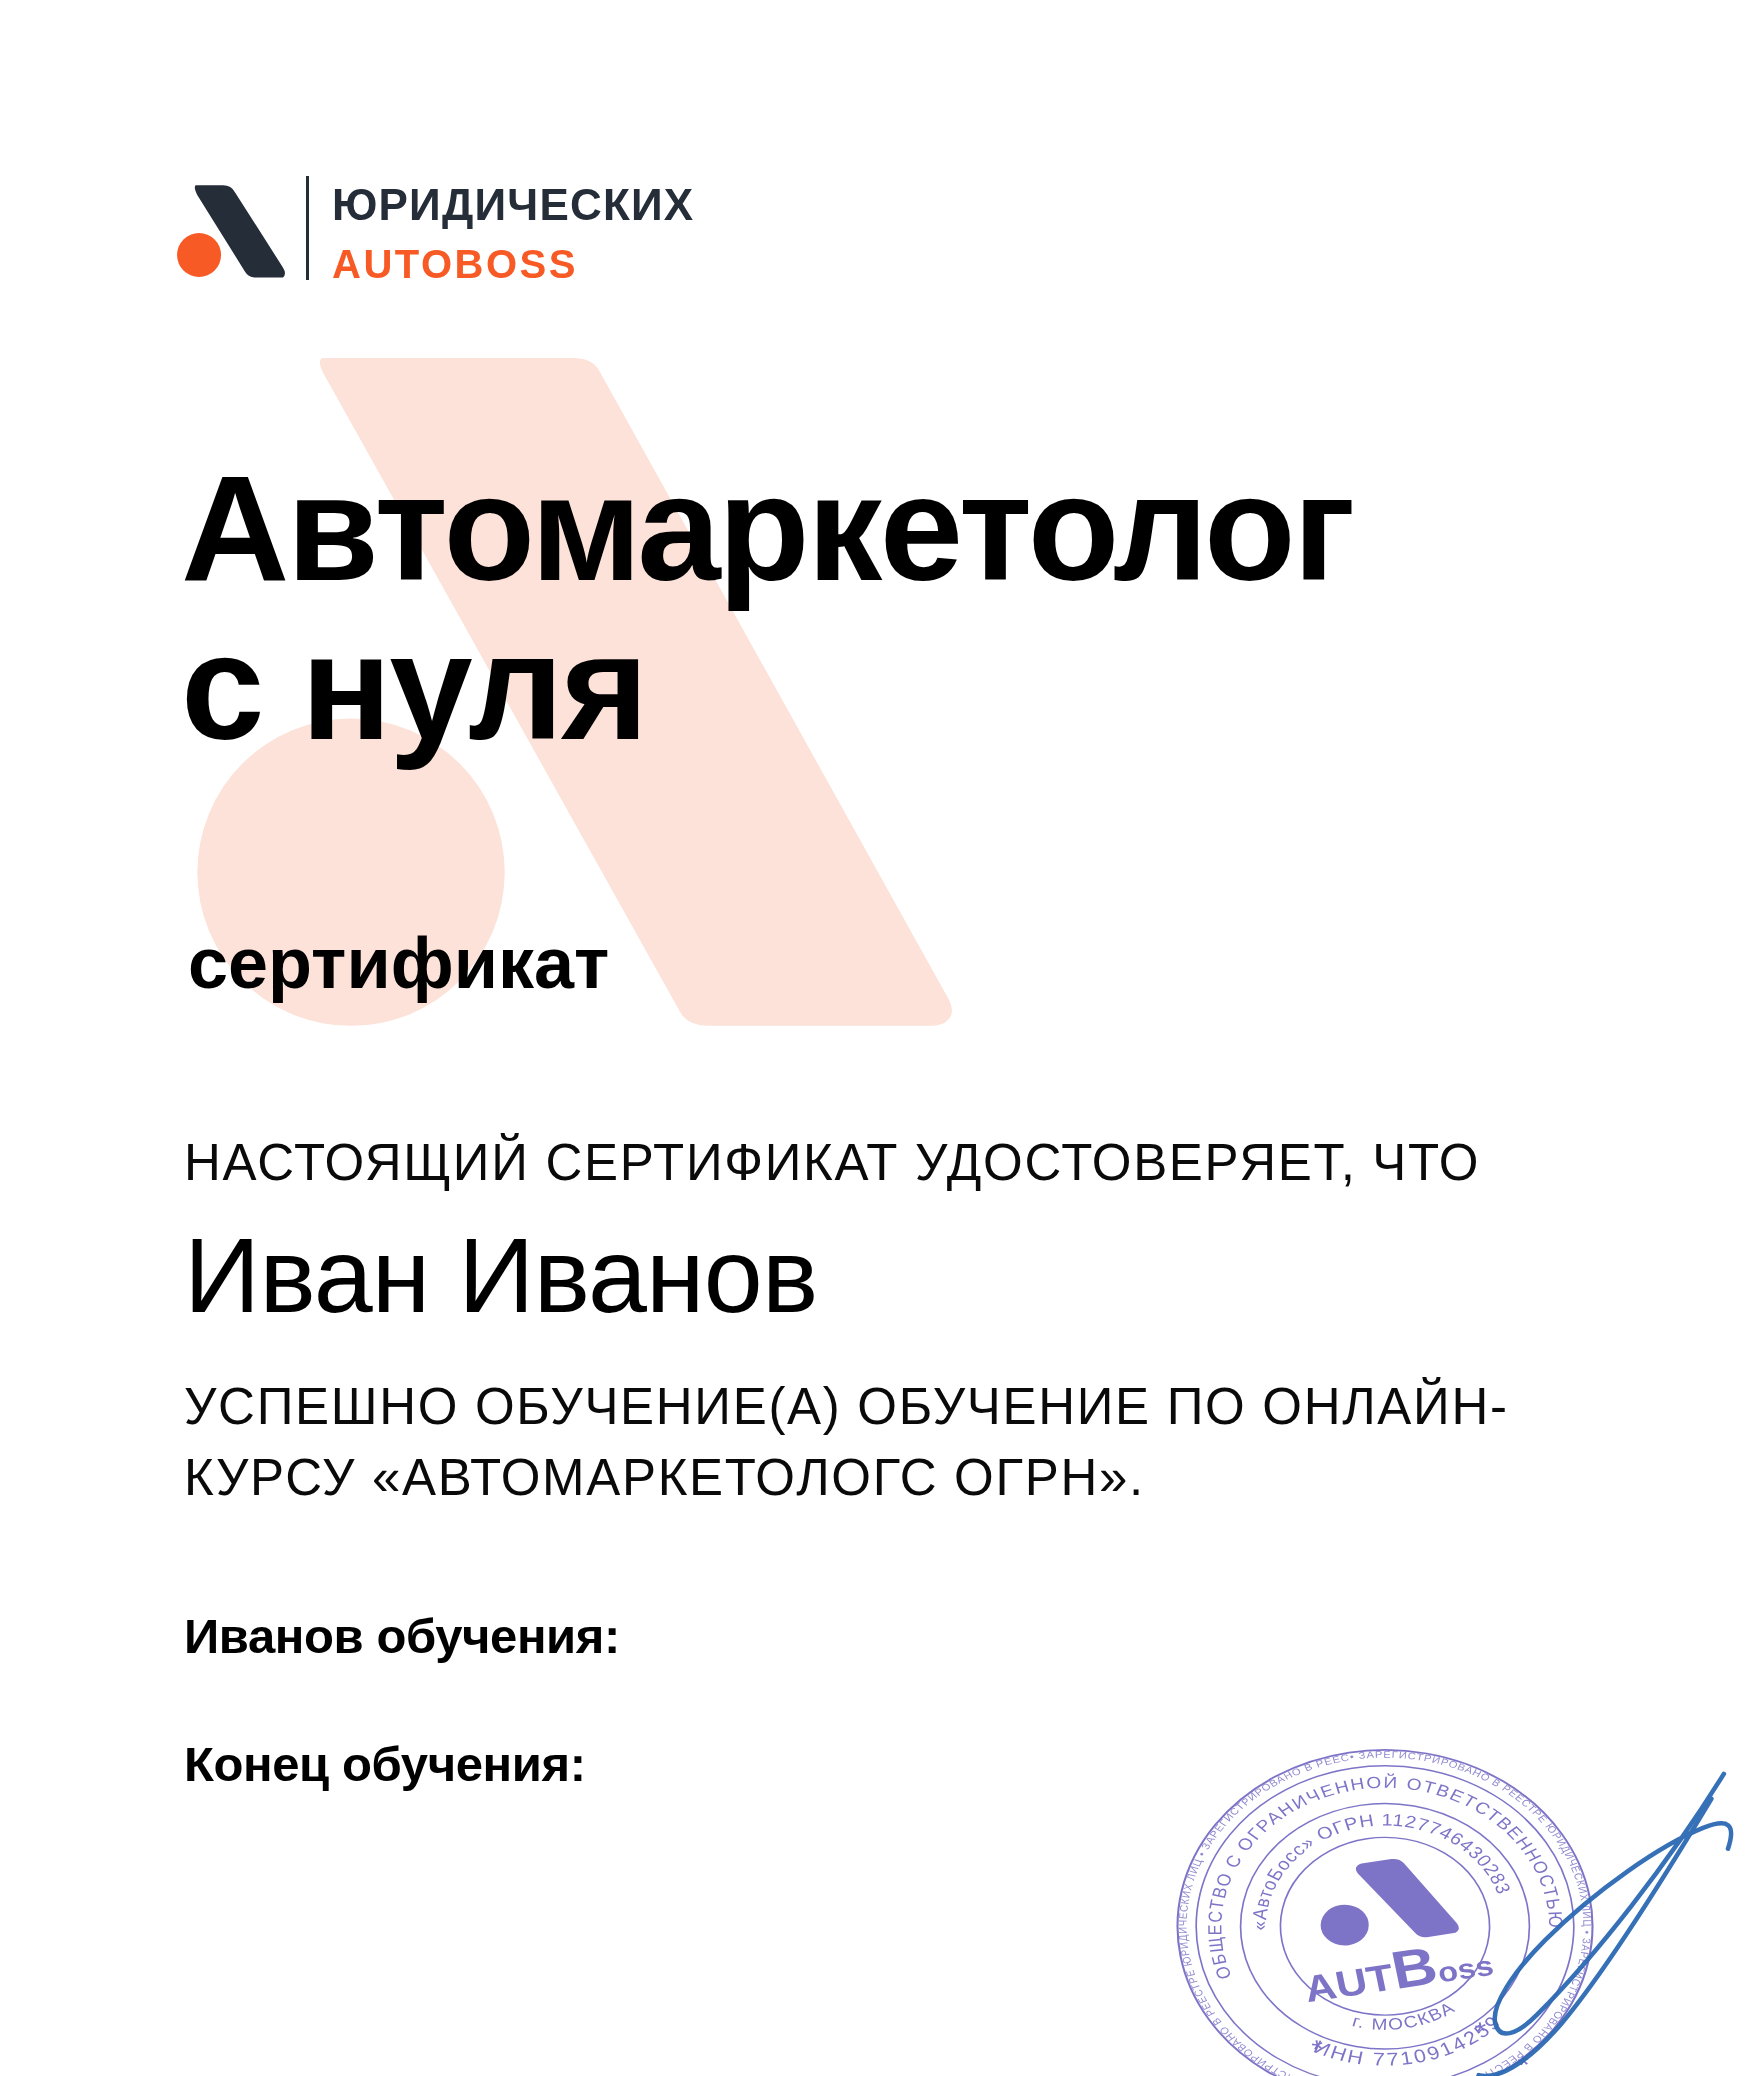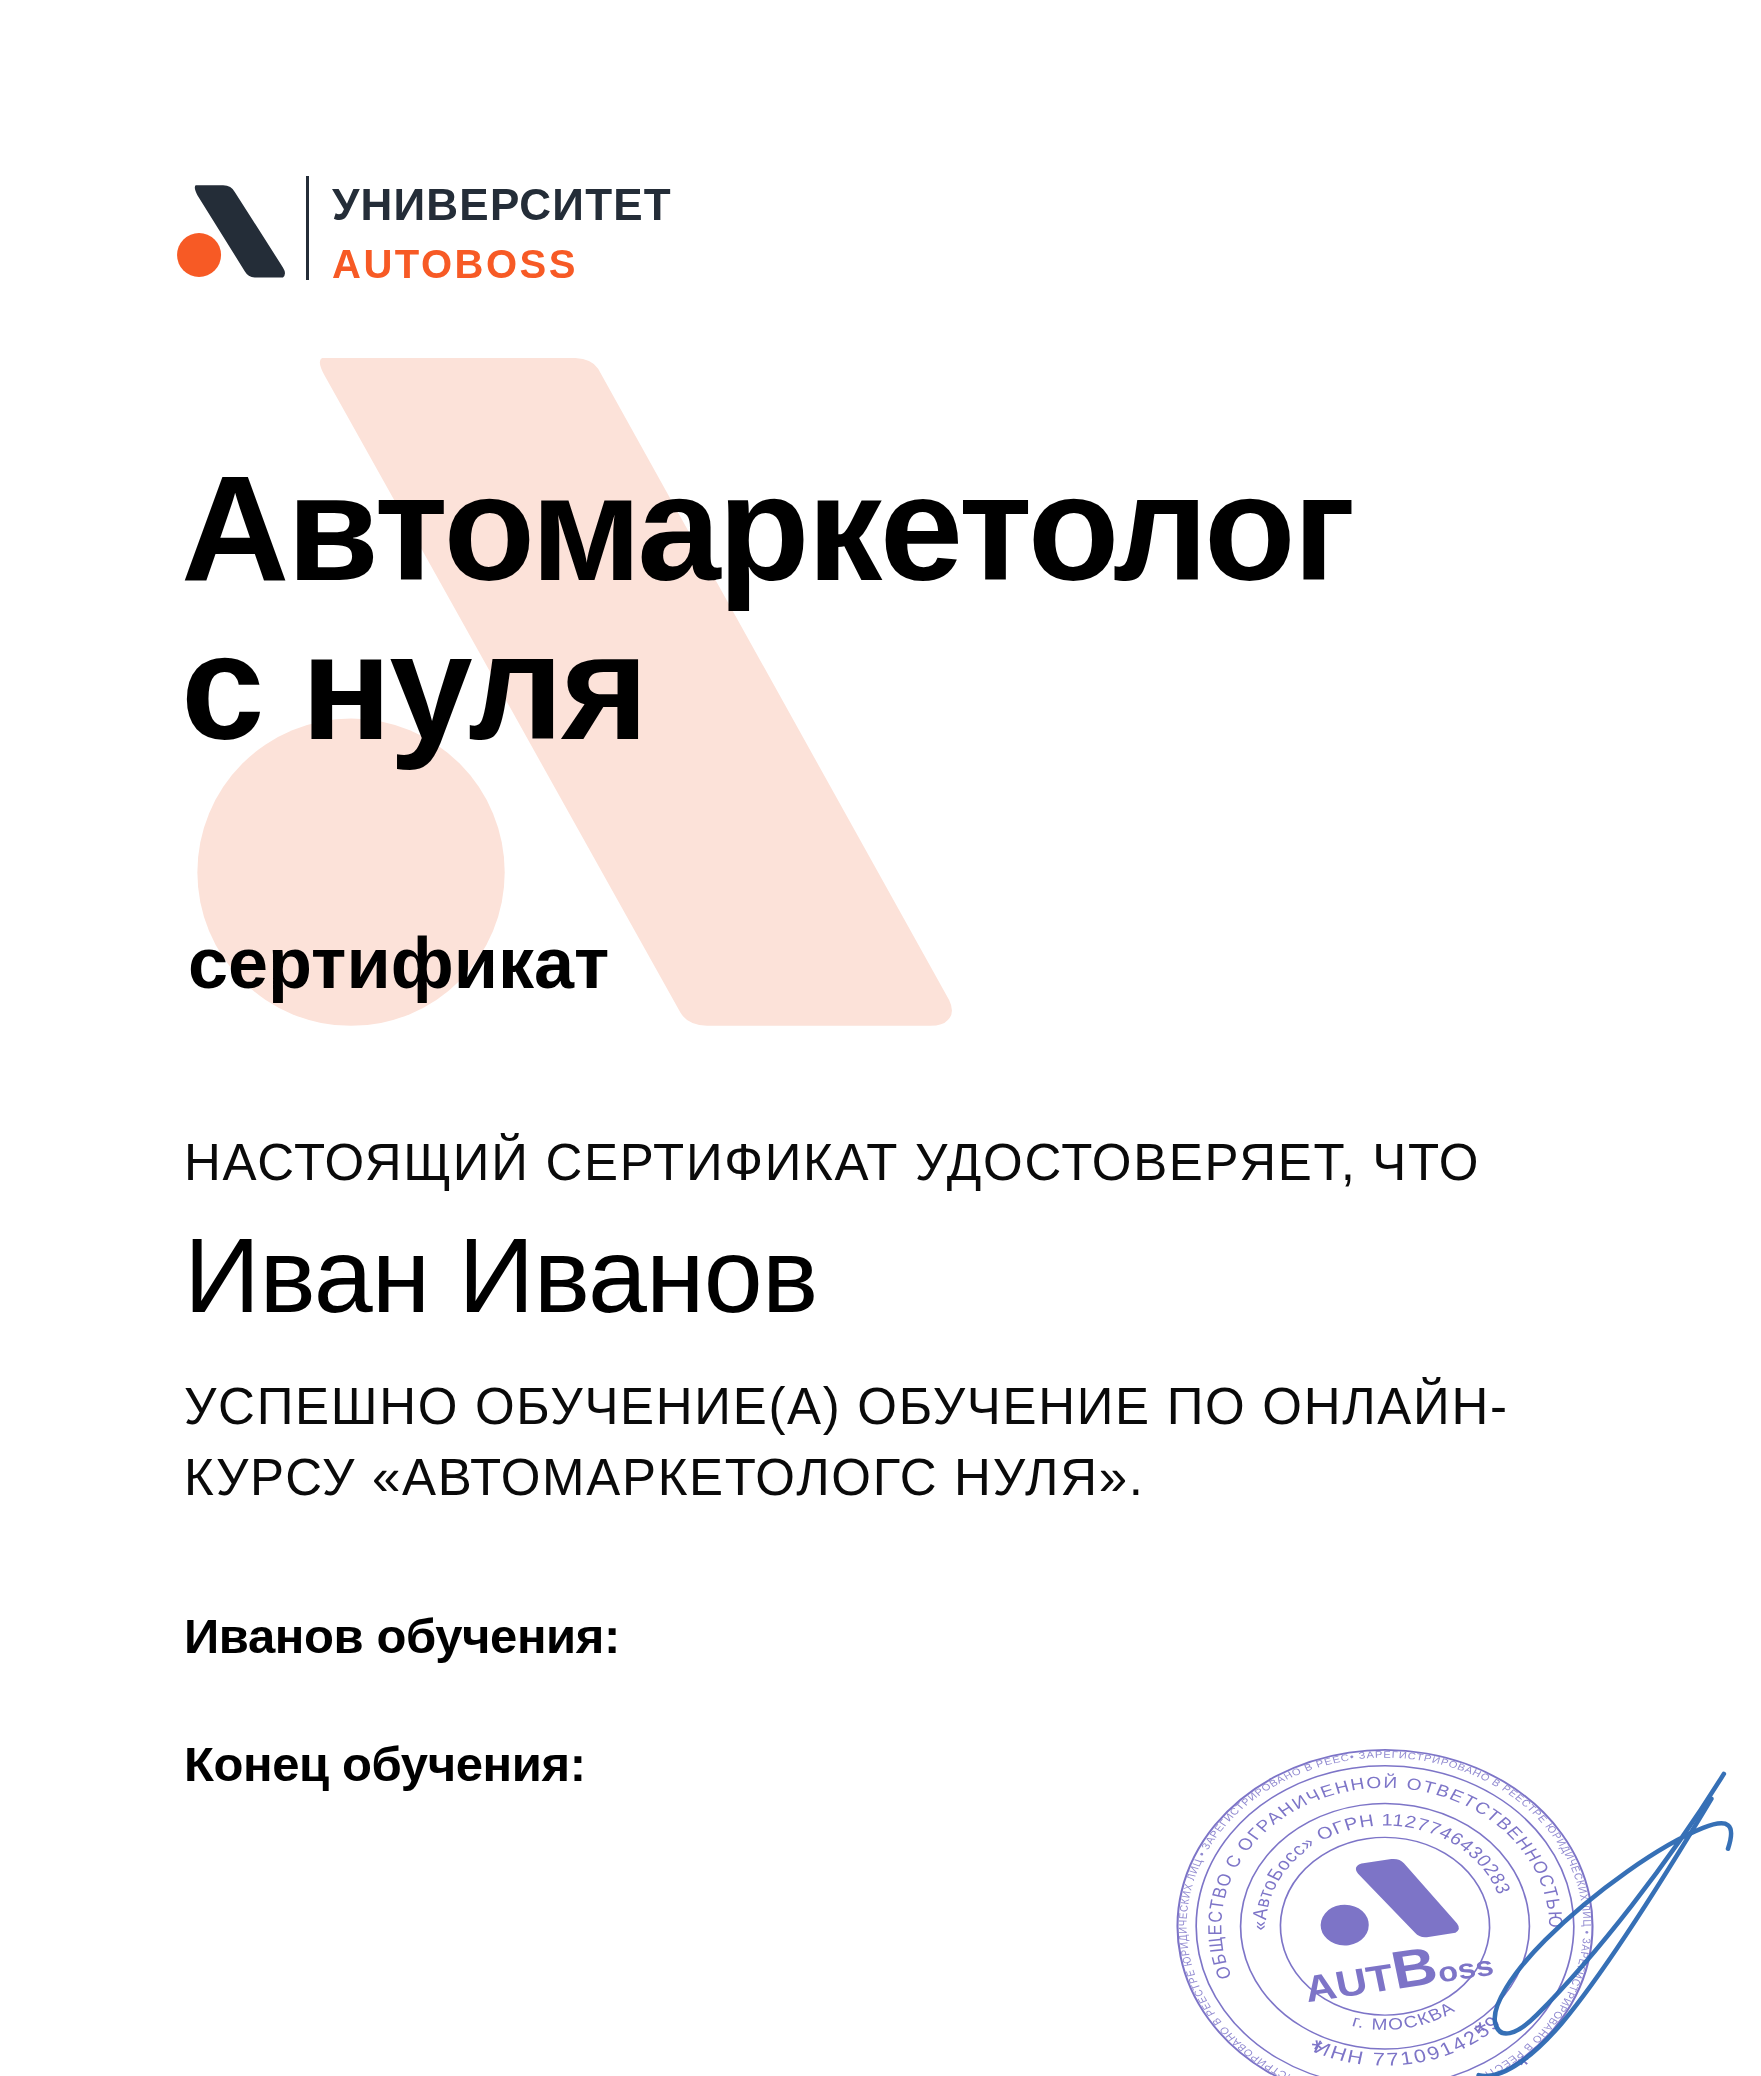--- a/index.html
+++ b/index.html
@@ -40,39 +40,39 @@
     <circle fill="#FCE2D9" cx="845" cy="2100" r="370"></circle>
   </svg>
 
   <header>
     <svg class="logo-mark" viewBox="0 0 330 310" xmlns="http://www.w3.org/2000/svg">
       <path fill="#242D38" d="M 62 46 L 128 46 Q 148 47 156 62 L 272 244 Q 282 260 272 268 L 204 268 Q 188 267 180 253 L 66 70 Q 56 50 62 46 Z"></path>
       <circle fill="#F75A25" cx="70" cy="214" r="53"></circle>
     </svg>
     <div class="logo-divider"></div>
     <div class="logo-text">
-      <div class="brand-top">УНИВЕРСИТЕТ</div>
+      <div class="brand-top">ЮРИДИЧЕСКИХ</div>
       <div class="brand-bottom">AUTOBOSS</div>
     </div>
   </header>
 
   <h1 class="abs title">
     <span>Автомаркетолог</span><br>
     <span>с нуля</span>
   </h1>
 
   <div class="abs doc-type">сертификат</div>
 
   <div class="abs statement">НАСТОЯЩИЙ СЕРТИФИКАТ УДОСТОВЕРЯЕТ, ЧТО</div>
 
   <div class="abs recipient">Иван Иванов</div>
 
   <div class="abs completion">
     <span>УСПЕШНО ОБУЧЕНИЕ(А) ОБУЧЕНИЕ ПО ОНЛАЙН-</span><br>
-    <span>КУРСУ «АВТОМАРКЕТОЛОГС НУЛЯ».</span>
+    <span>КУРСУ «АВТОМАРКЕТОЛОГС ОГРН».</span>
   </div>
 
   <div class="abs date-label" id="start-label">Иванов обучения:</div>
   <div class="abs date-label" id="end-label">Конец обучения:</div>
 
   <svg id="stamp" viewBox="0 0 1070 910" xmlns="http://www.w3.org/2000/svg">
     <defs>
       <path id="ringTiny" d="M 0 -478 A 478 478 0 1 1 -0.2 -478"></path>
       <path id="arcTop" d="M -382 103 A 395 395 0 1 1 382 103"></path>
       <path id="arcBotOut" d="M -310 245 A 395 395 0 0 0 310 245"></path>

